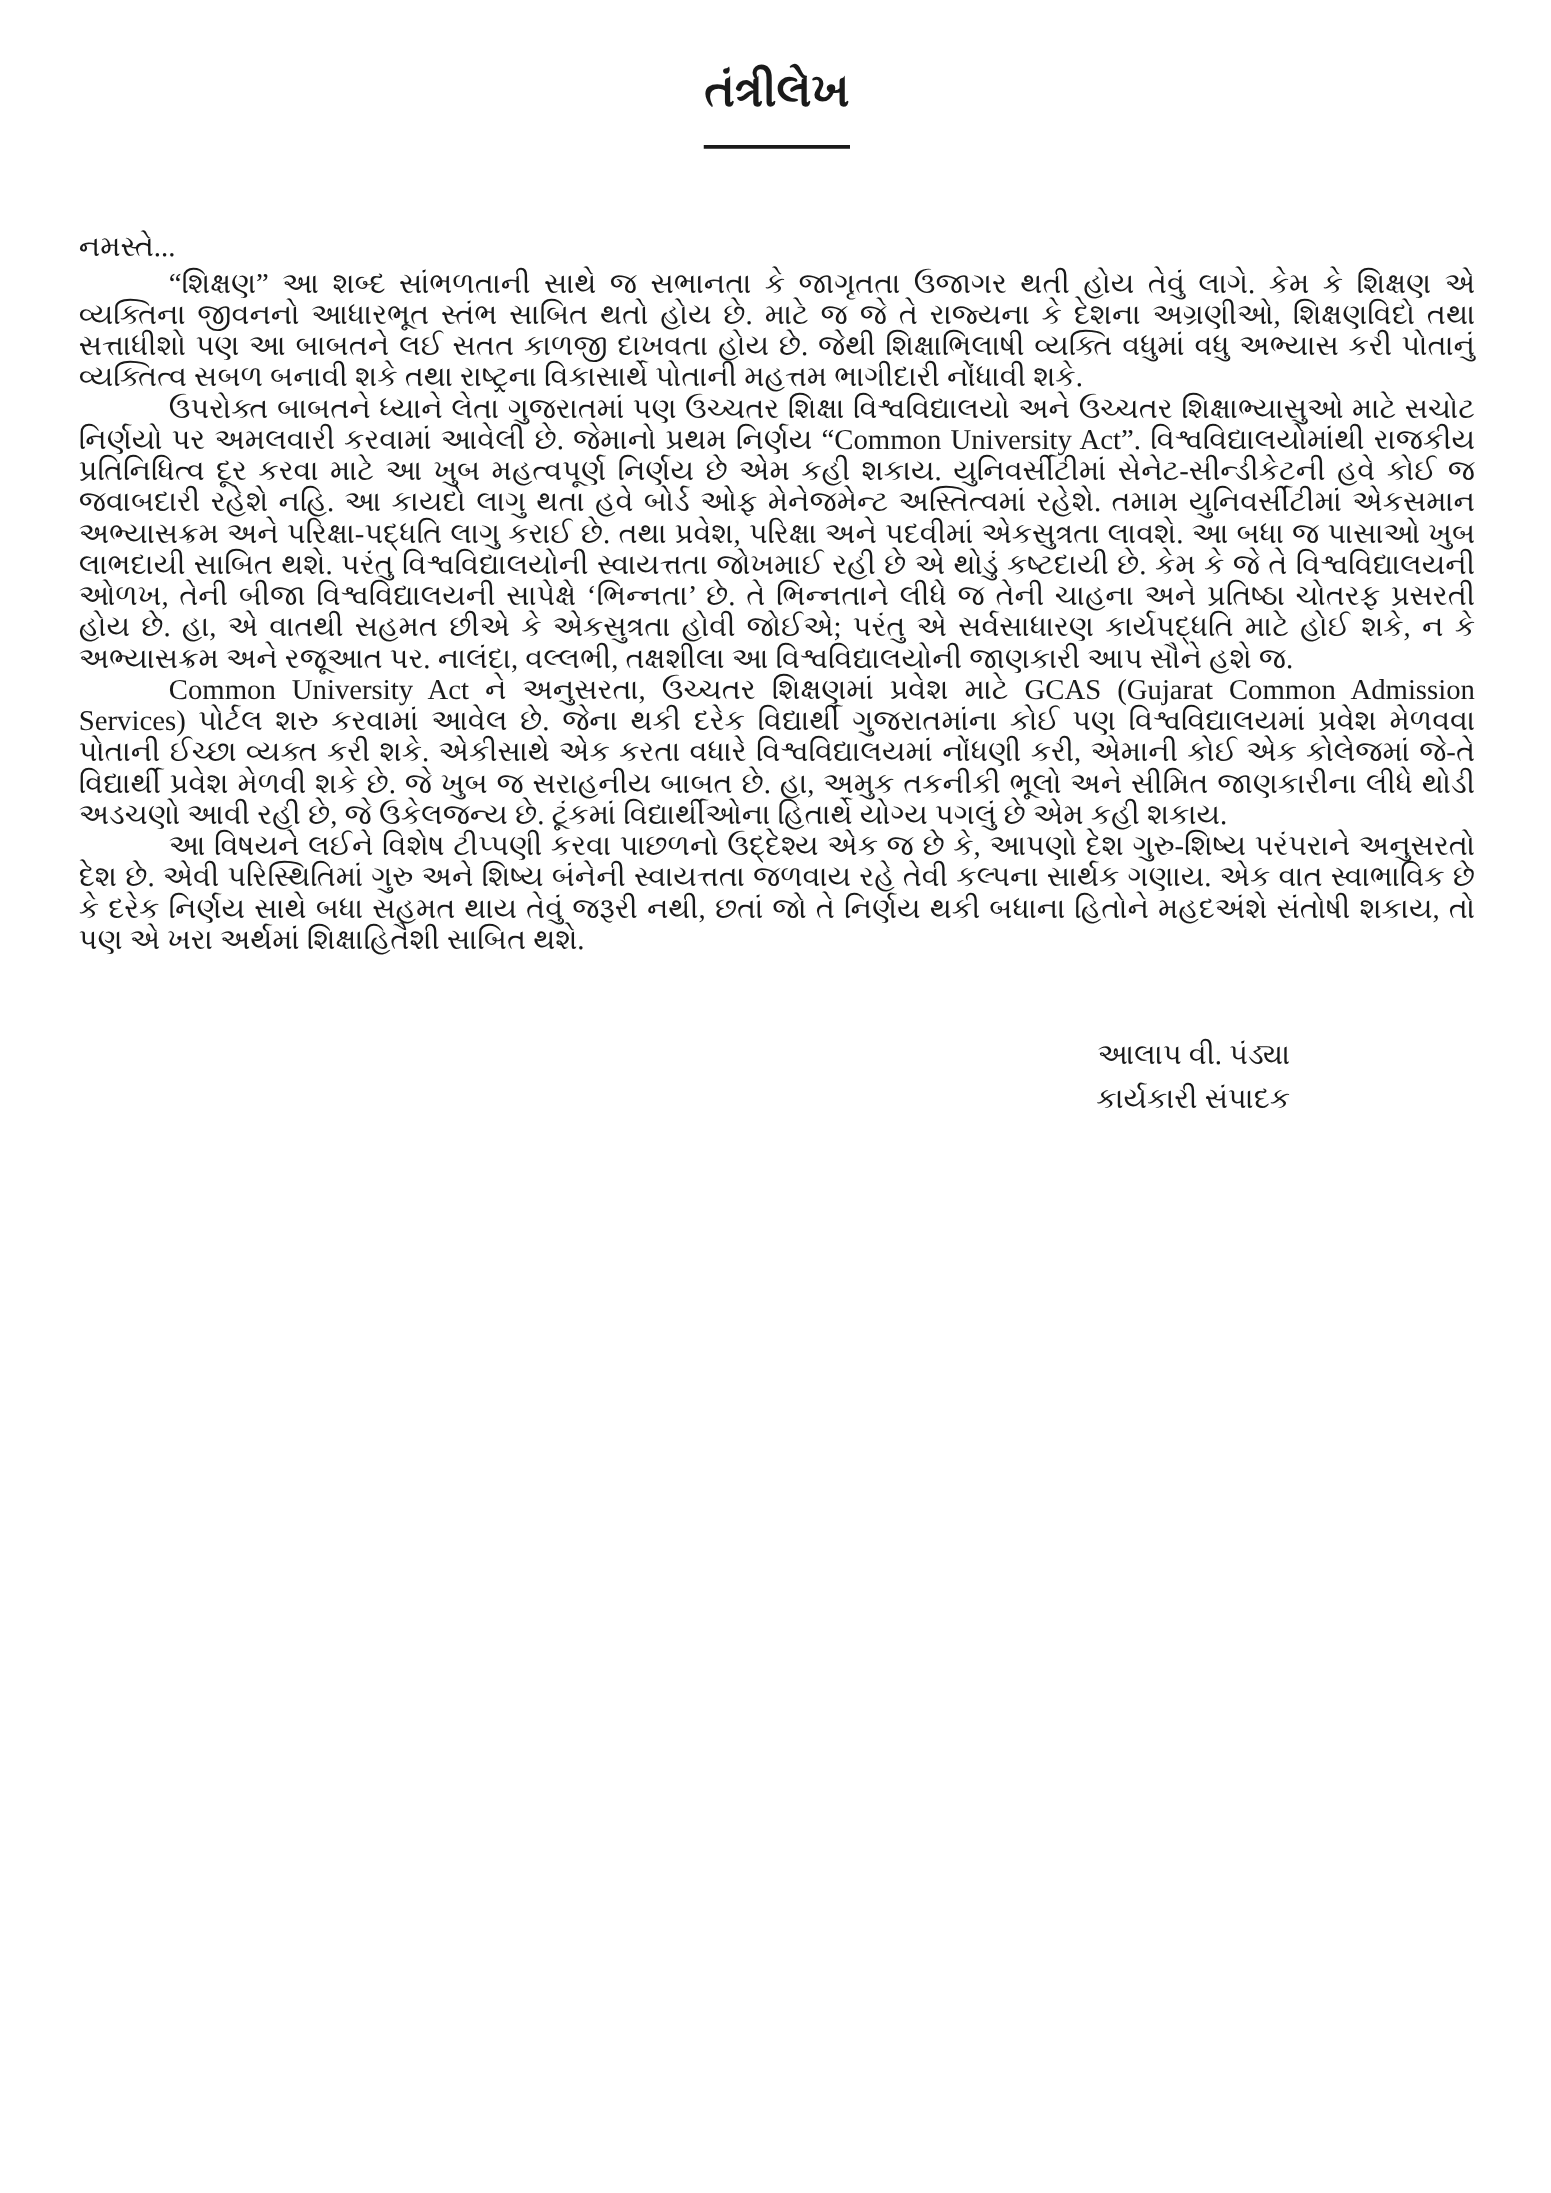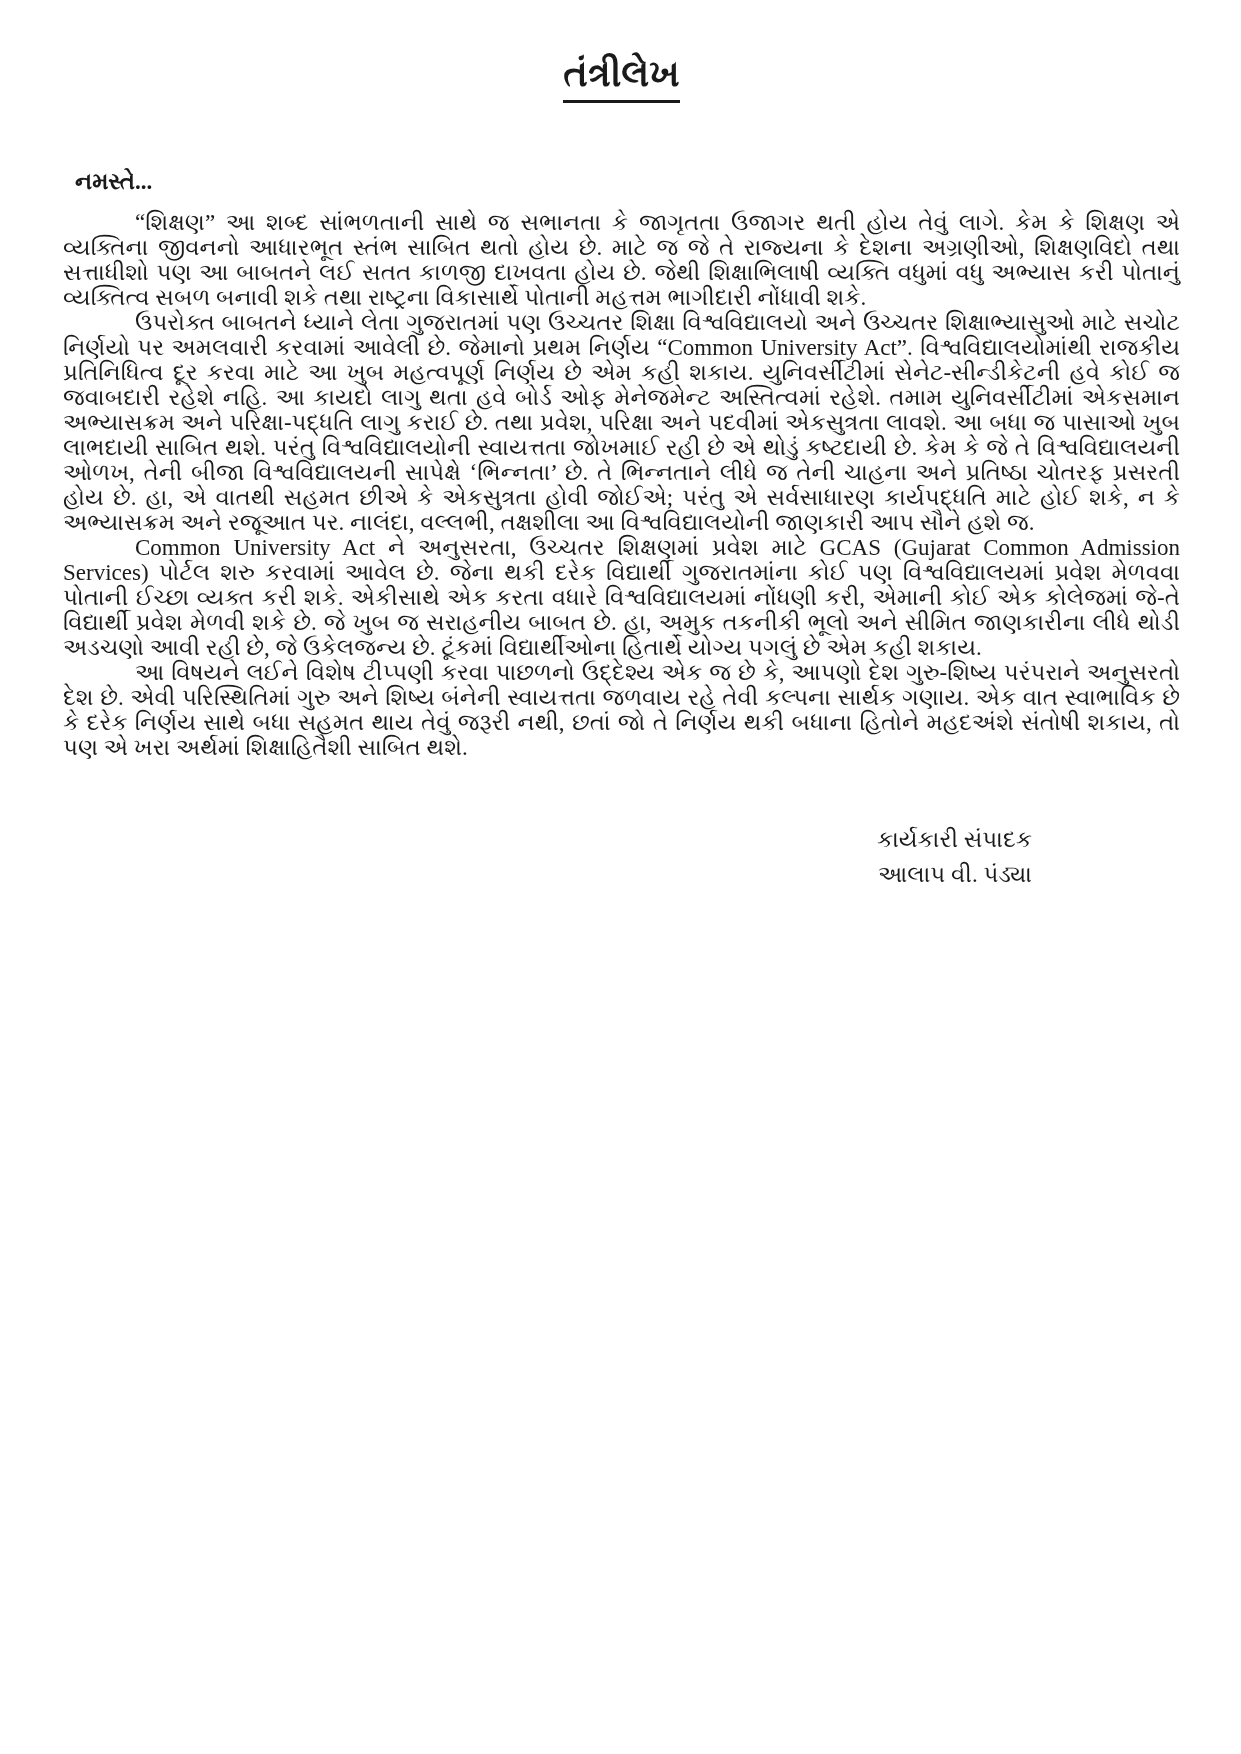--- a/index.html
+++ b/index.html
@@ -24,27 +24,26 @@
   .title {
     text-align: center;
     margin: 0 0 62px 0;
     font-size: 37px;
     font-weight: 700;
     line-height: 1.2;
   }
   .title-text {
     display: inline-block;
     border-bottom: 3px solid #1a1a1a;
-    padding-bottom: 4px;
+    padding-bottom: 20px;
   }
   .greeting {
-    margin: 12px;
+    margin: 0;
     font-size: 23px;
     line-height: 33px;
-    font-weight: bold;
   }
   .para {
     margin: 0;
     font-size: 23px;
     line-height: 25px;
     text-align: justify;
     text-indent: 72px;
   }
   .para + .para {
   }
@@ -67,17 +66,17 @@
 
   <p class="para">“શિક્ષણ” આ શબ્દ સાંભળતાની સાથે જ સભાનતા કે જાગૃતતા ઉજાગર થતી હોય તેવું લાગે. કેમ કે શિક્ષણ એ વ્યક્તિના જીવનનો આધારભૂત સ્તંભ સાબિત થતો હોય છે. માટે જ જે તે રાજ્યના કે દેશના અગ્રણીઓ, શિક્ષણવિદો તથા સત્તાધીશો પણ આ બાબતને લઈ સતત કાળજી દાખવતા હોય છે. જેથી શિક્ષાભિલાષી વ્યક્તિ વધુમાં વધુ અભ્યાસ કરી પોતાનું વ્યક્તિત્વ સબળ બનાવી શકે તથા રાષ્ટ્રના વિકાસાર્થે પોતાની મહત્તમ ભાગીદારી નોંધાવી શકે.</p>
 
   <p class="para">ઉપરોક્ત બાબતને ધ્યાને લેતા ગુજરાતમાં પણ ઉચ્ચતર શિક્ષા વિશ્વવિદ્યાલયો અને ઉચ્ચતર શિક્ષાભ્યાસુઓ માટે સચોટ નિર્ણયો પર અમલવારી કરવામાં આવેલી છે. જેમાનો પ્રથમ નિર્ણય “Common University Act”. વિશ્વવિદ્યાલયોમાંથી રાજકીય પ્રતિનિધિત્વ દૂર કરવા માટે આ ખુબ મહત્વપૂર્ણ નિર્ણય છે એમ કહી શકાય. યુનિવર્સીટીમાં સેનેટ-સીન્ડીકેટની હવે કોઈ જ જવાબદારી રહેશે નહિ. આ કાયદો લાગુ થતા હવે બોર્ડ ઓફ મેનેજમેન્ટ અસ્તિત્વમાં રહેશે. તમામ યુનિવર્સીટીમાં એકસમાન અભ્યાસક્રમ અને પરિક્ષા-પદ્ધતિ લાગુ કરાઈ છે. તથા પ્રવેશ, પરિક્ષા અને પદવીમાં એકસુત્રતા લાવશે. આ બધા જ પાસાઓ ખુબ લાભદાયી સાબિત થશે. પરંતુ વિશ્વવિદ્યાલયોની સ્વાયત્તતા જોખમાઈ રહી છે એ થોડું કષ્ટદાયી છે. કેમ કે જે તે વિશ્વવિદ્યાલયની ઓળખ, તેની બીજા વિશ્વવિદ્યાલયની સાપેક્ષે ‘ભિન્નતા’ છે. તે ભિન્નતાને લીધે જ તેની ચાહના અને પ્રતિષ્ઠા ચોતરફ પ્રસરતી હોય છે. હા, એ વાતથી સહમત છીએ કે એકસુત્રતા હોવી જોઈએ; પરંતુ એ સર્વસાધારણ કાર્યપદ્ધતિ માટે હોઈ શકે, ન કે અભ્યાસક્રમ અને રજૂઆત પર. નાલંદા, વલ્લભી, તક્ષશીલા આ વિશ્વવિદ્યાલયોની જાણકારી આપ સૌને હશે જ.</p>
 
   <p class="para">Common University Act ને અનુસરતા, ઉચ્ચતર શિક્ષણમાં પ્રવેશ માટે GCAS (Gujarat Common Admission Services) પોર્ટલ શરુ કરવામાં આવેલ છે. જેના થકી દરેક વિદ્યાર્થી ગુજરાતમાંના કોઈ પણ વિશ્વવિદ્યાલયમાં પ્રવેશ મેળવવા પોતાની ઈચ્છા વ્યક્ત કરી શકે. એકીસાથે એક કરતા વધારે વિશ્વવિદ્યાલયમાં નોંધણી કરી, એમાની કોઈ એક કોલેજમાં જે-તે વિદ્યાર્થી પ્રવેશ મેળવી શકે છે. જે ખુબ જ સરાહનીય બાબત છે. હા, અમુક તકનીકી ભૂલો અને સીમિત જાણકારીના લીધે થોડી અડચણો આવી રહી છે, જે ઉકેલજન્ય છે. ટૂંકમાં વિદ્યાર્થીઓના હિતાર્થે યોગ્ય પગલું છે એમ કહી શકાય.</p>
 
   <p class="para">આ વિષયને લઈને વિશેષ ટીપ્પણી કરવા પાછળનો ઉદ્દેશ્ય એક જ છે કે, આપણો દેશ ગુરુ-શિષ્ય પરંપરાને અનુસરતો દેશ છે. એવી પરિસ્થિતિમાં ગુરુ અને શિષ્ય બંનેની સ્વાયત્તતા જળવાય રહે તેવી કલ્પના સાર્થક ગણાય. એક વાત સ્વાભાવિક છે કે દરેક નિર્ણય સાથે બધા સહમત થાય તેવું જરૂરી નથી, છતાં જો તે નિર્ણય થકી બધાના હિતોને મહદઅંશે સંતોષી શકાય, તો પણ એ ખરા અર્થમાં શિક્ષાહિતૈશી સાબિત થશે.</p>
 
   <div class="signature">
+    <div>આલાપ વી. પંડ્યા</div>
     <div>કાર્યકારી સંપાદક</div>
-    <div>આલાપ વી. પંડ્યા</div>
   </div>
 
 </div>
 
 </body></html>

